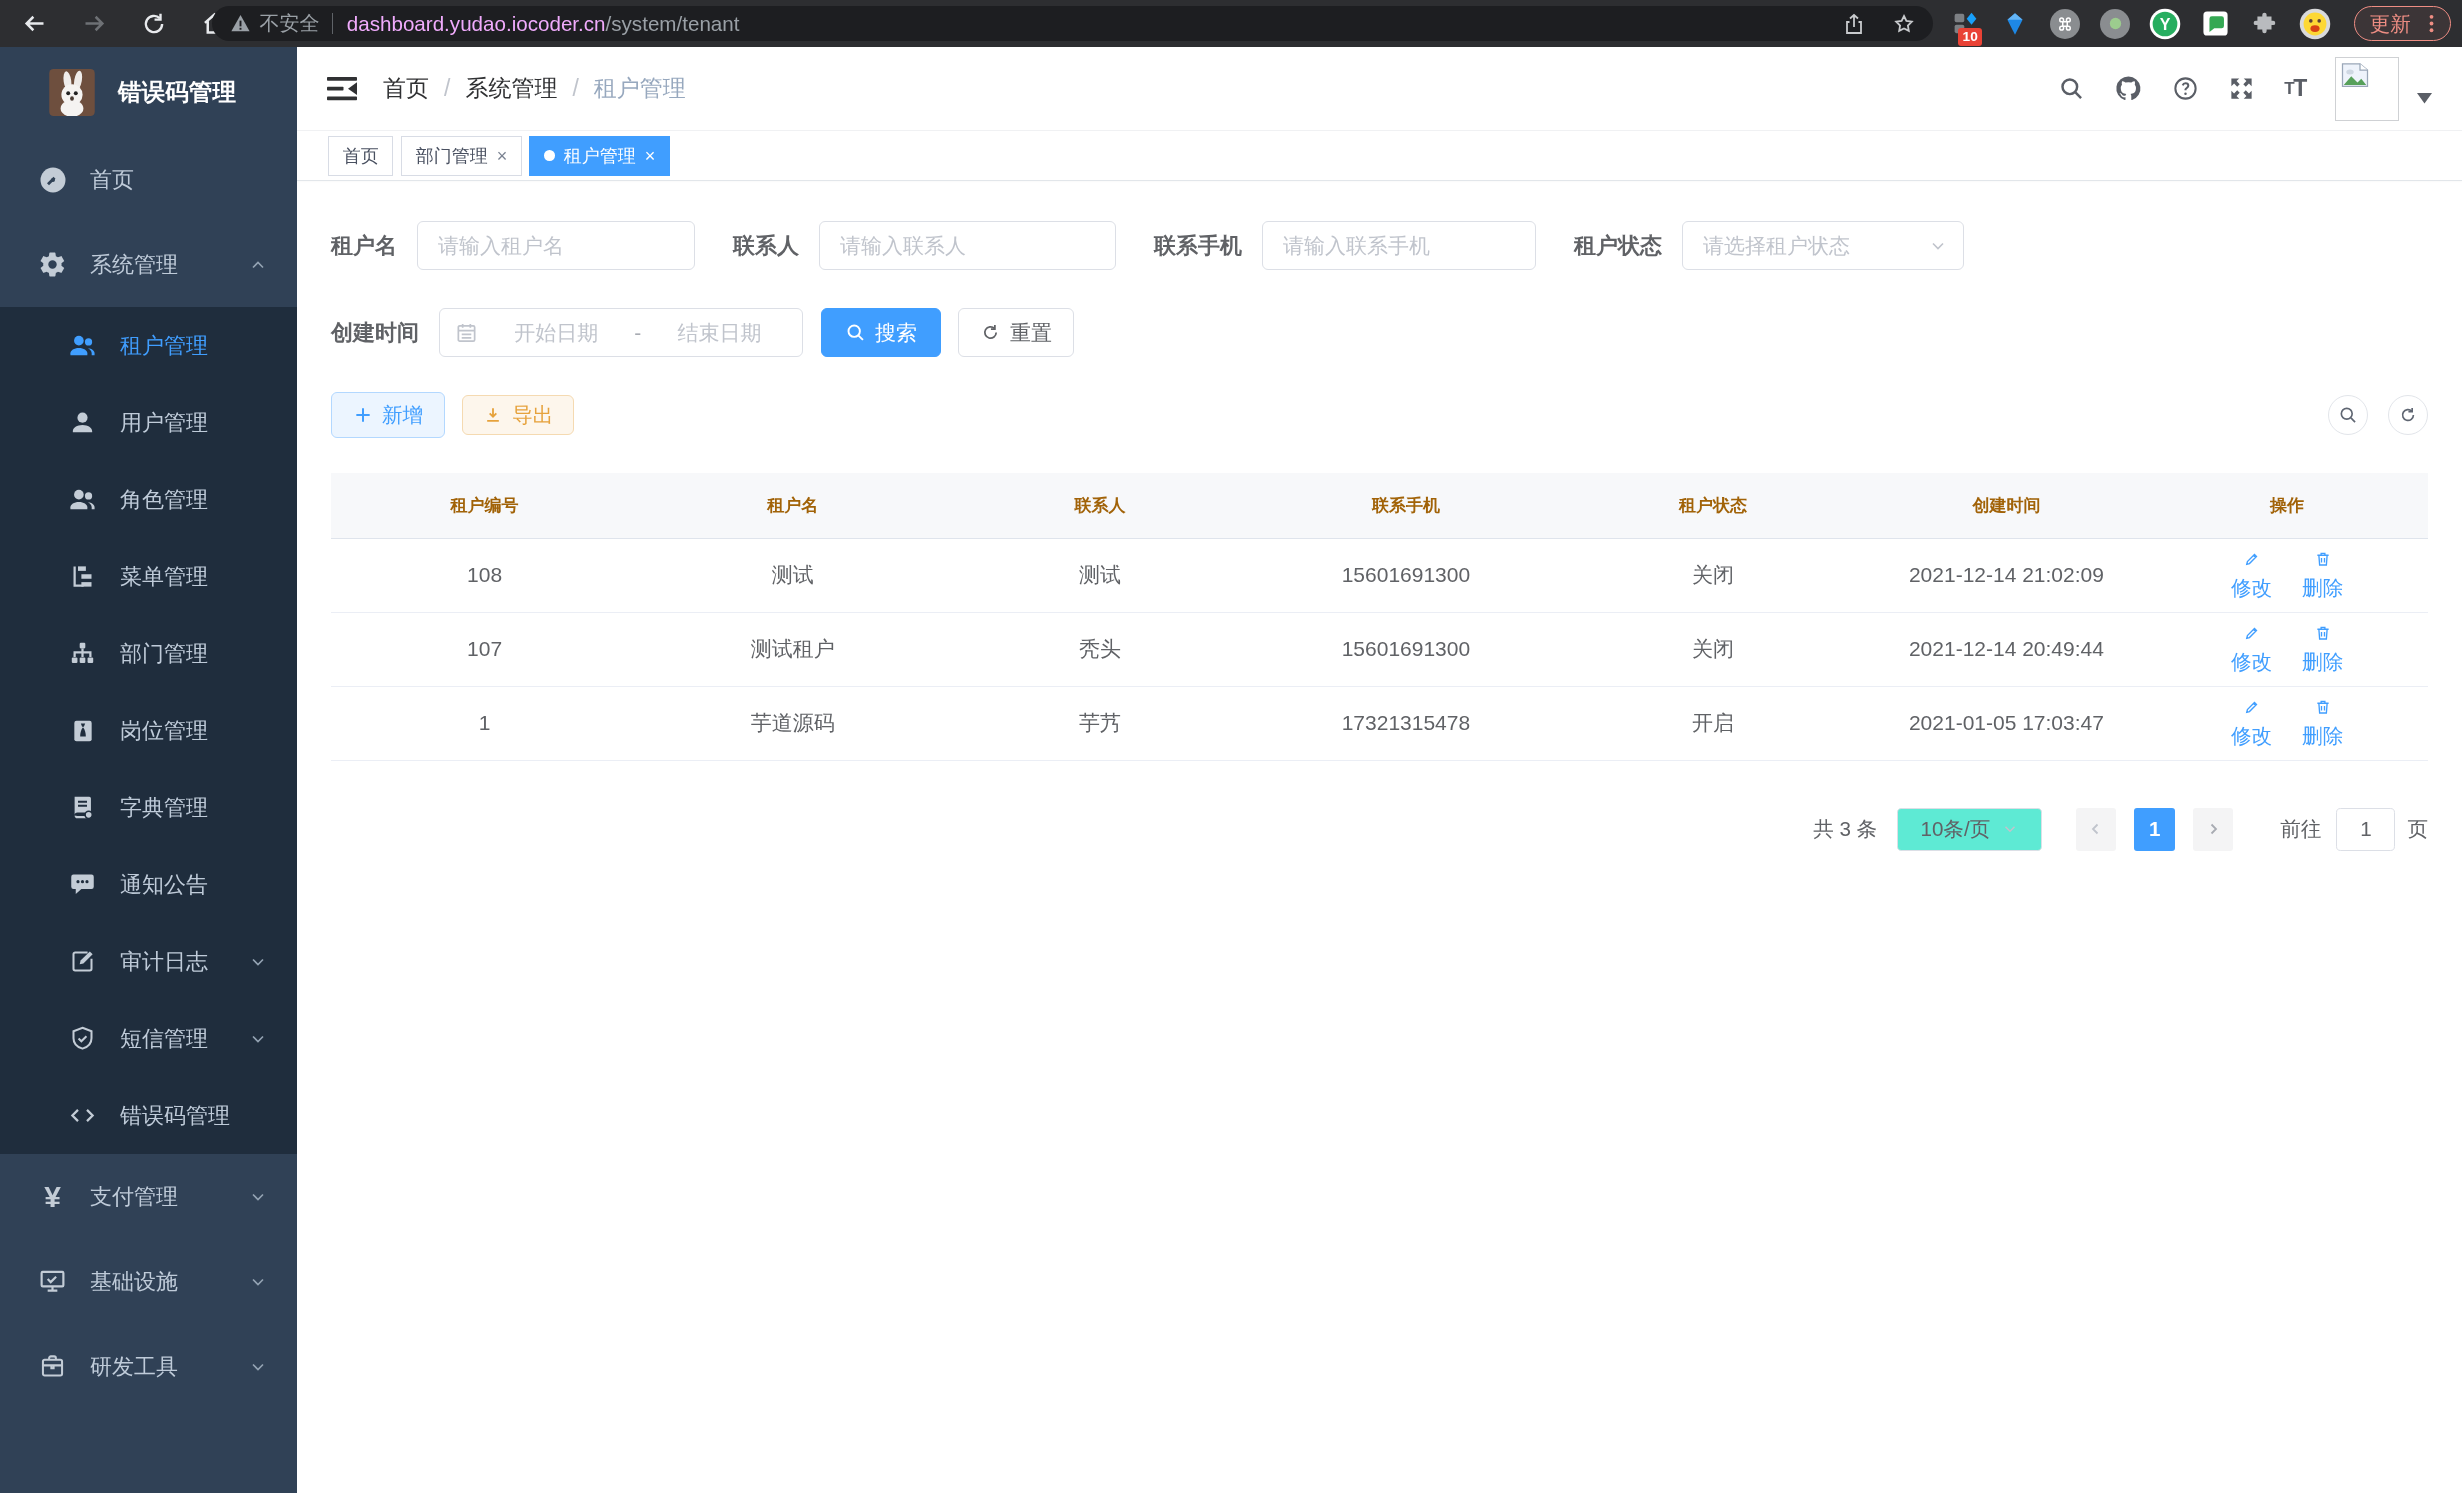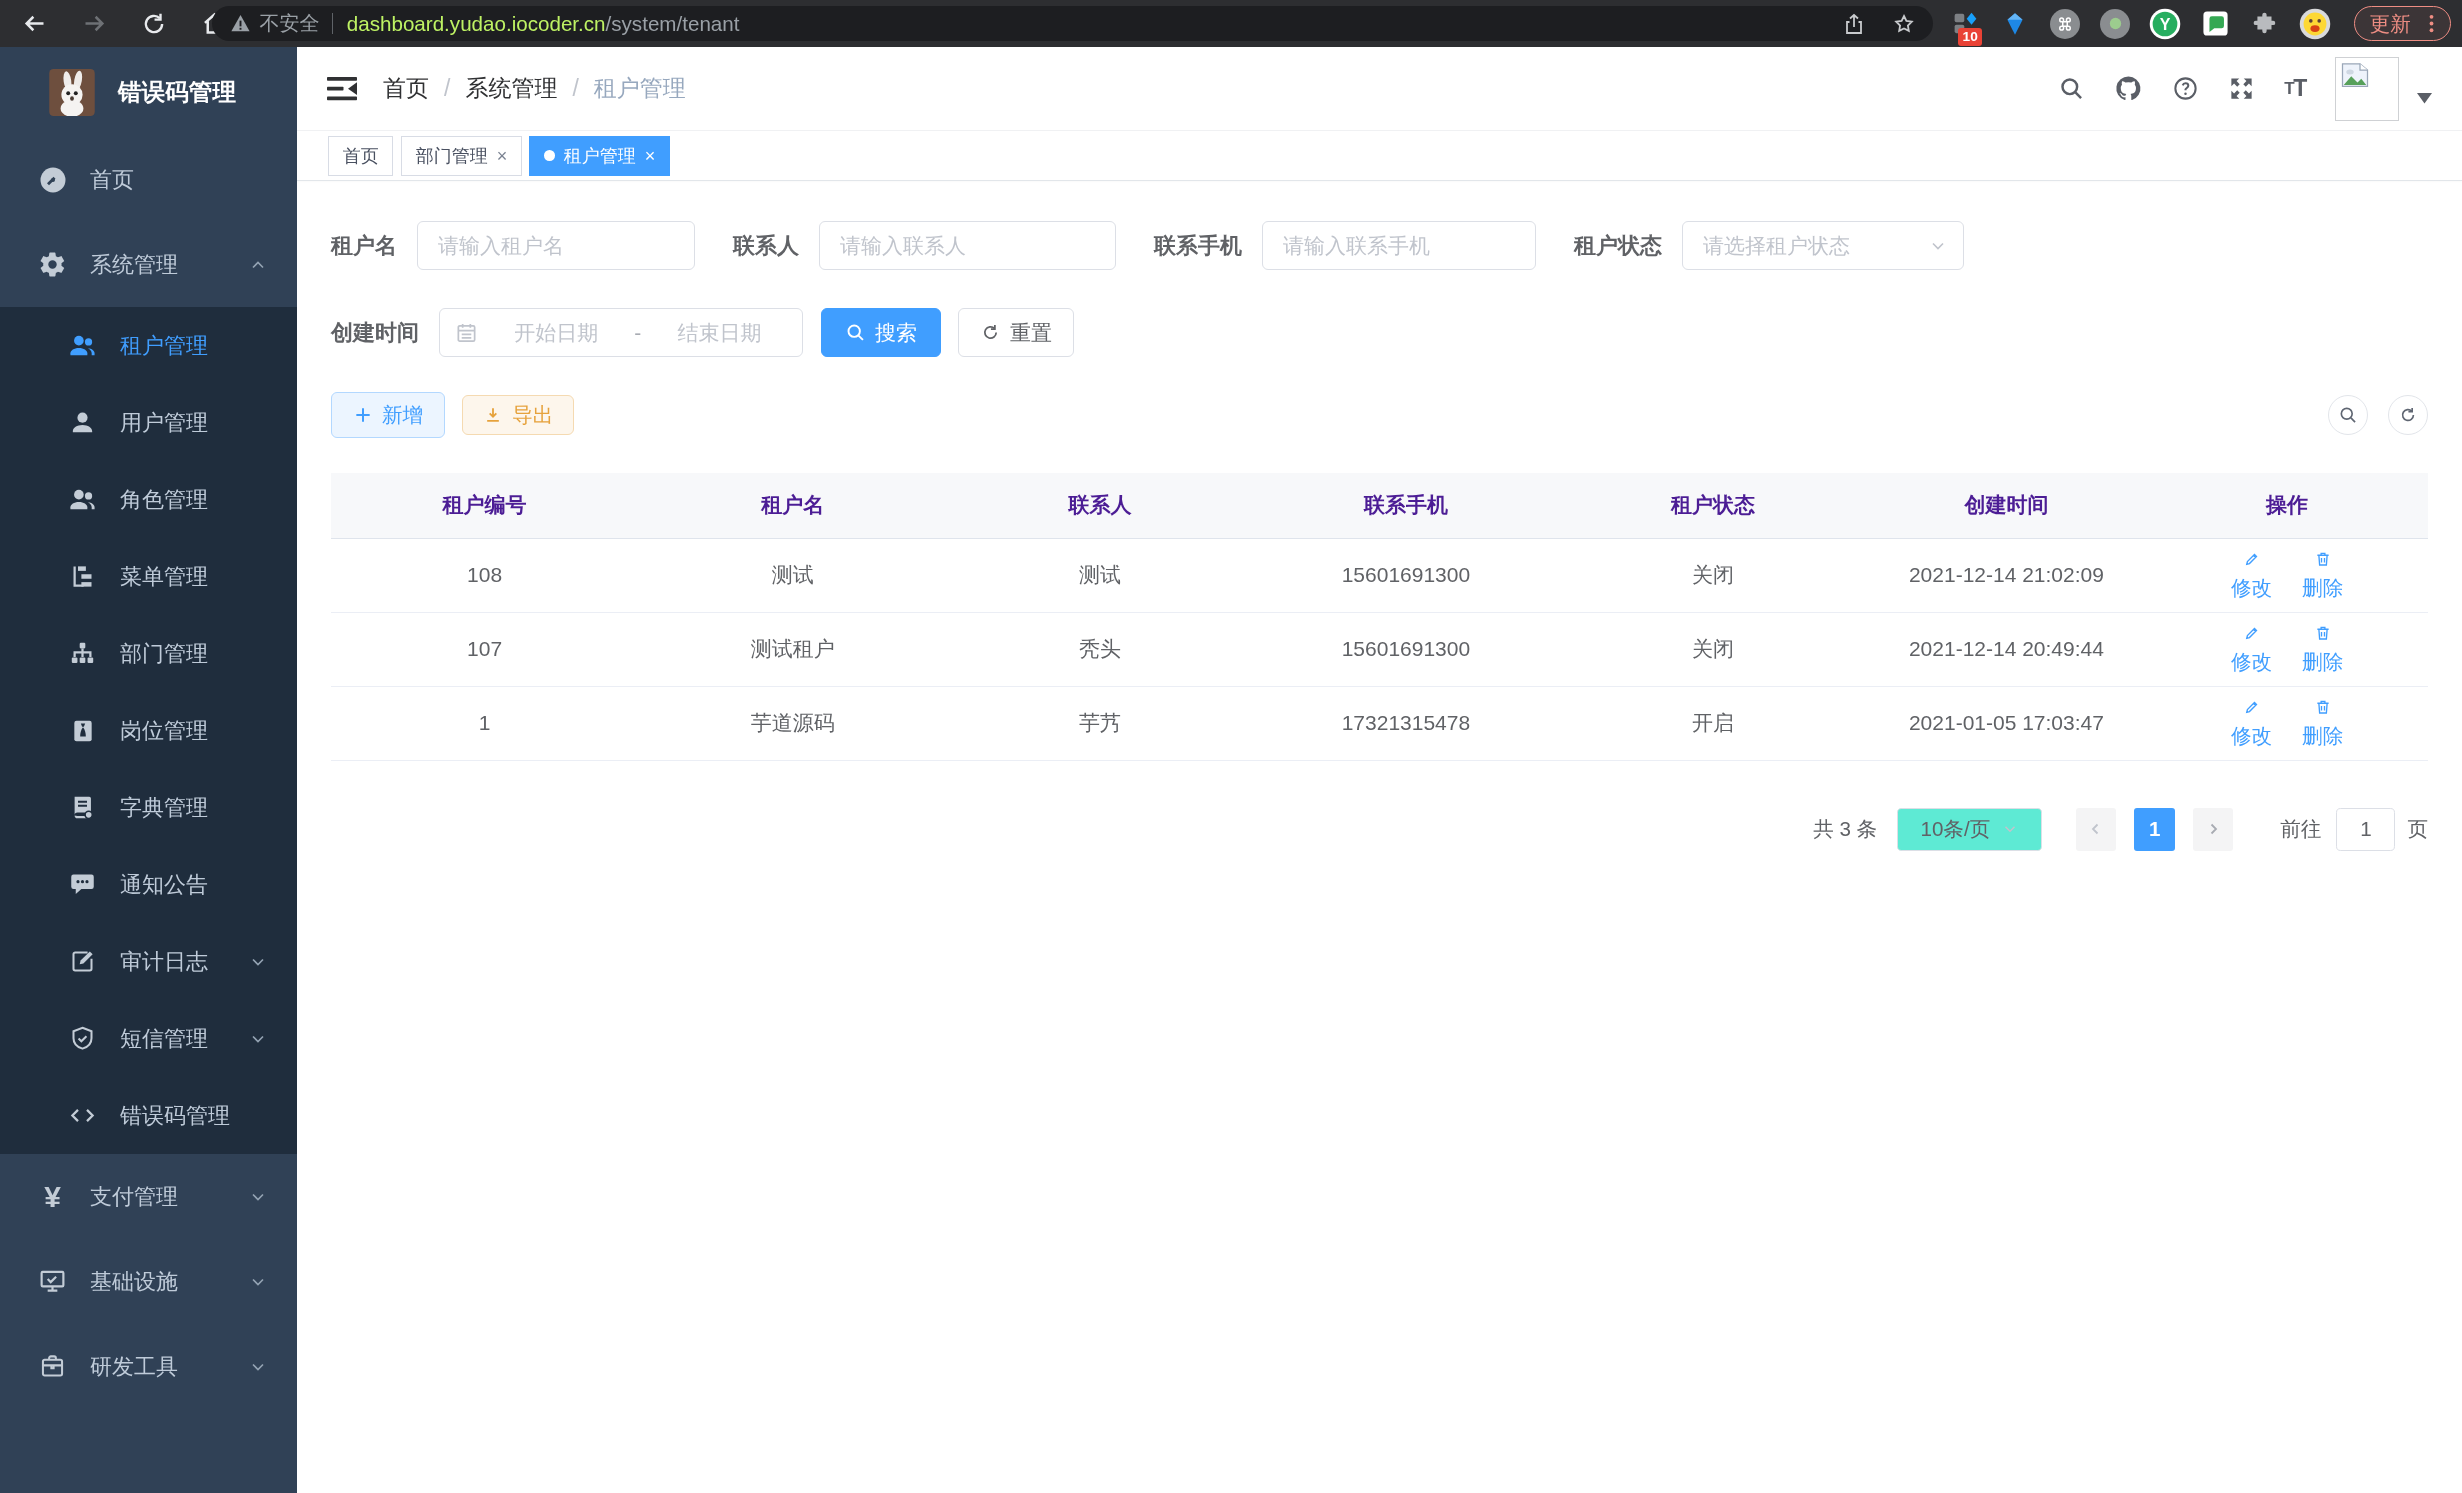--- a/index.html
+++ b/index.html
@@ -9,21 +9,21 @@
 
   
   .browser-bar { position:absolute; top:0; left:0; width:2462px; height:47px;
     background:#2d2e31; display:flex; align-items:center; z-index:50; }
   .bnav { display:flex; align-items:center; gap:26px; padding-left:17px; }
   .bnav .nbtn { width:34px; height:34px; display:flex; align-items:center; justify-content:center; }
   .url-pill { position:absolute; left:212px; top:6px; width:1721px; height:35px;
     border-radius:17.5px; background:#1d1e21; display:flex; align-items:center; padding:0 17px; }
   .sec-label { color:#9aa0a6; font-size:20px; margin:0 12px 0 7.6px; }
   .url-sep { width:1.5px; height:21px; background:#5f6368; margin-right:13.7px; }
-  .url-host { color:#bef264; font-size:20.6px; }
+  .url-host { color:#f0abfc; font-size:20.6px; }
   .url-path { color:#9aa0a6; font-size:20.6px; }
   .pill-spacer { flex:1; }
   .pill-ic { margin-left:26px; display:flex; align-items:center; }
   .ext-row { position:absolute; left:1949px; top:0; height:47px; display:flex; align-items:center; gap:18px; }
   .ext { width:32px; height:32px; display:flex; align-items:center; justify-content:center; position:relative; }
   .ext-badge { position:absolute; left:9px; top:20px; background:#e94235; color:#fff;
     font-size:13.7px; line-height:18px; padding:0 4.6px; border-radius:3px; font-weight:700; }
   .gray-circle { width:30px; height:30px; border-radius:50%; background:#8a8d90;
     display:flex; align-items:center; justify-content:center; }
   .update-pill { position:absolute; right:10.7px; top:6px; height:35px; border:1.5px solid #ee8d83;
@@ -98,21 +98,21 @@
   .btn-reset { height:49px; padding:0 21px; background:#fff; border:0.8px solid #dcdfe6;
     color:#606266; font-size:21px; margin-left:17px; }
   .btn-add { height:46px; padding:0 21px; background:#ecf5ff; border:0.8px solid #b3d8ff;
     color:#409eff; font-size:20.6px; }
   .btn-export { height:40px; padding:0 20px; background:#fdf6ec; border:0.8px solid #f5dab1;
     color:#e6a23c; font-size:20.6px; margin-left:17px; }
   .icon-circle { width:40px; height:40px; border-radius:50%; border:1.5px solid #e2e5ea;
     color:#5f6672; display:flex; align-items:center; justify-content:center; cursor:pointer; }
 
   table.grid { width:100%; border-collapse:collapse; table-layout:fixed; margin-top:35px; }
-  .grid th { background:#f7f8fa; height:65px; font-size:21px; color:#4c1d95; font-weight:700;
+  .grid th { background:#f7f8fa; height:65px; font-size:17px; color:#a16207; font-weight:700;
     text-align:center; border-bottom:0.8px solid #dfe4ec; }
   .grid td { height:74px; font-size:21px; color:#606266; text-align:center;
     border-bottom:0.8px solid #ebeef5; background:#fff; }
   .op { color:#409eff; display:inline-flex; align-items:center; gap:6px; font-size:20.6px; cursor:pointer;flex-direction:column; }
   .op + .op { margin-left:24px; }
 
   .pager { display:flex; align-items:center; justify-content:flex-end; margin-top:47px;
     font-size:20.6px; color:#606266; }
   .pg-total { margin-right:20px; }
   .pg-size { width:145px; height:43px; border:0.8px solid #dcdfe6; border-radius:4.6px;

